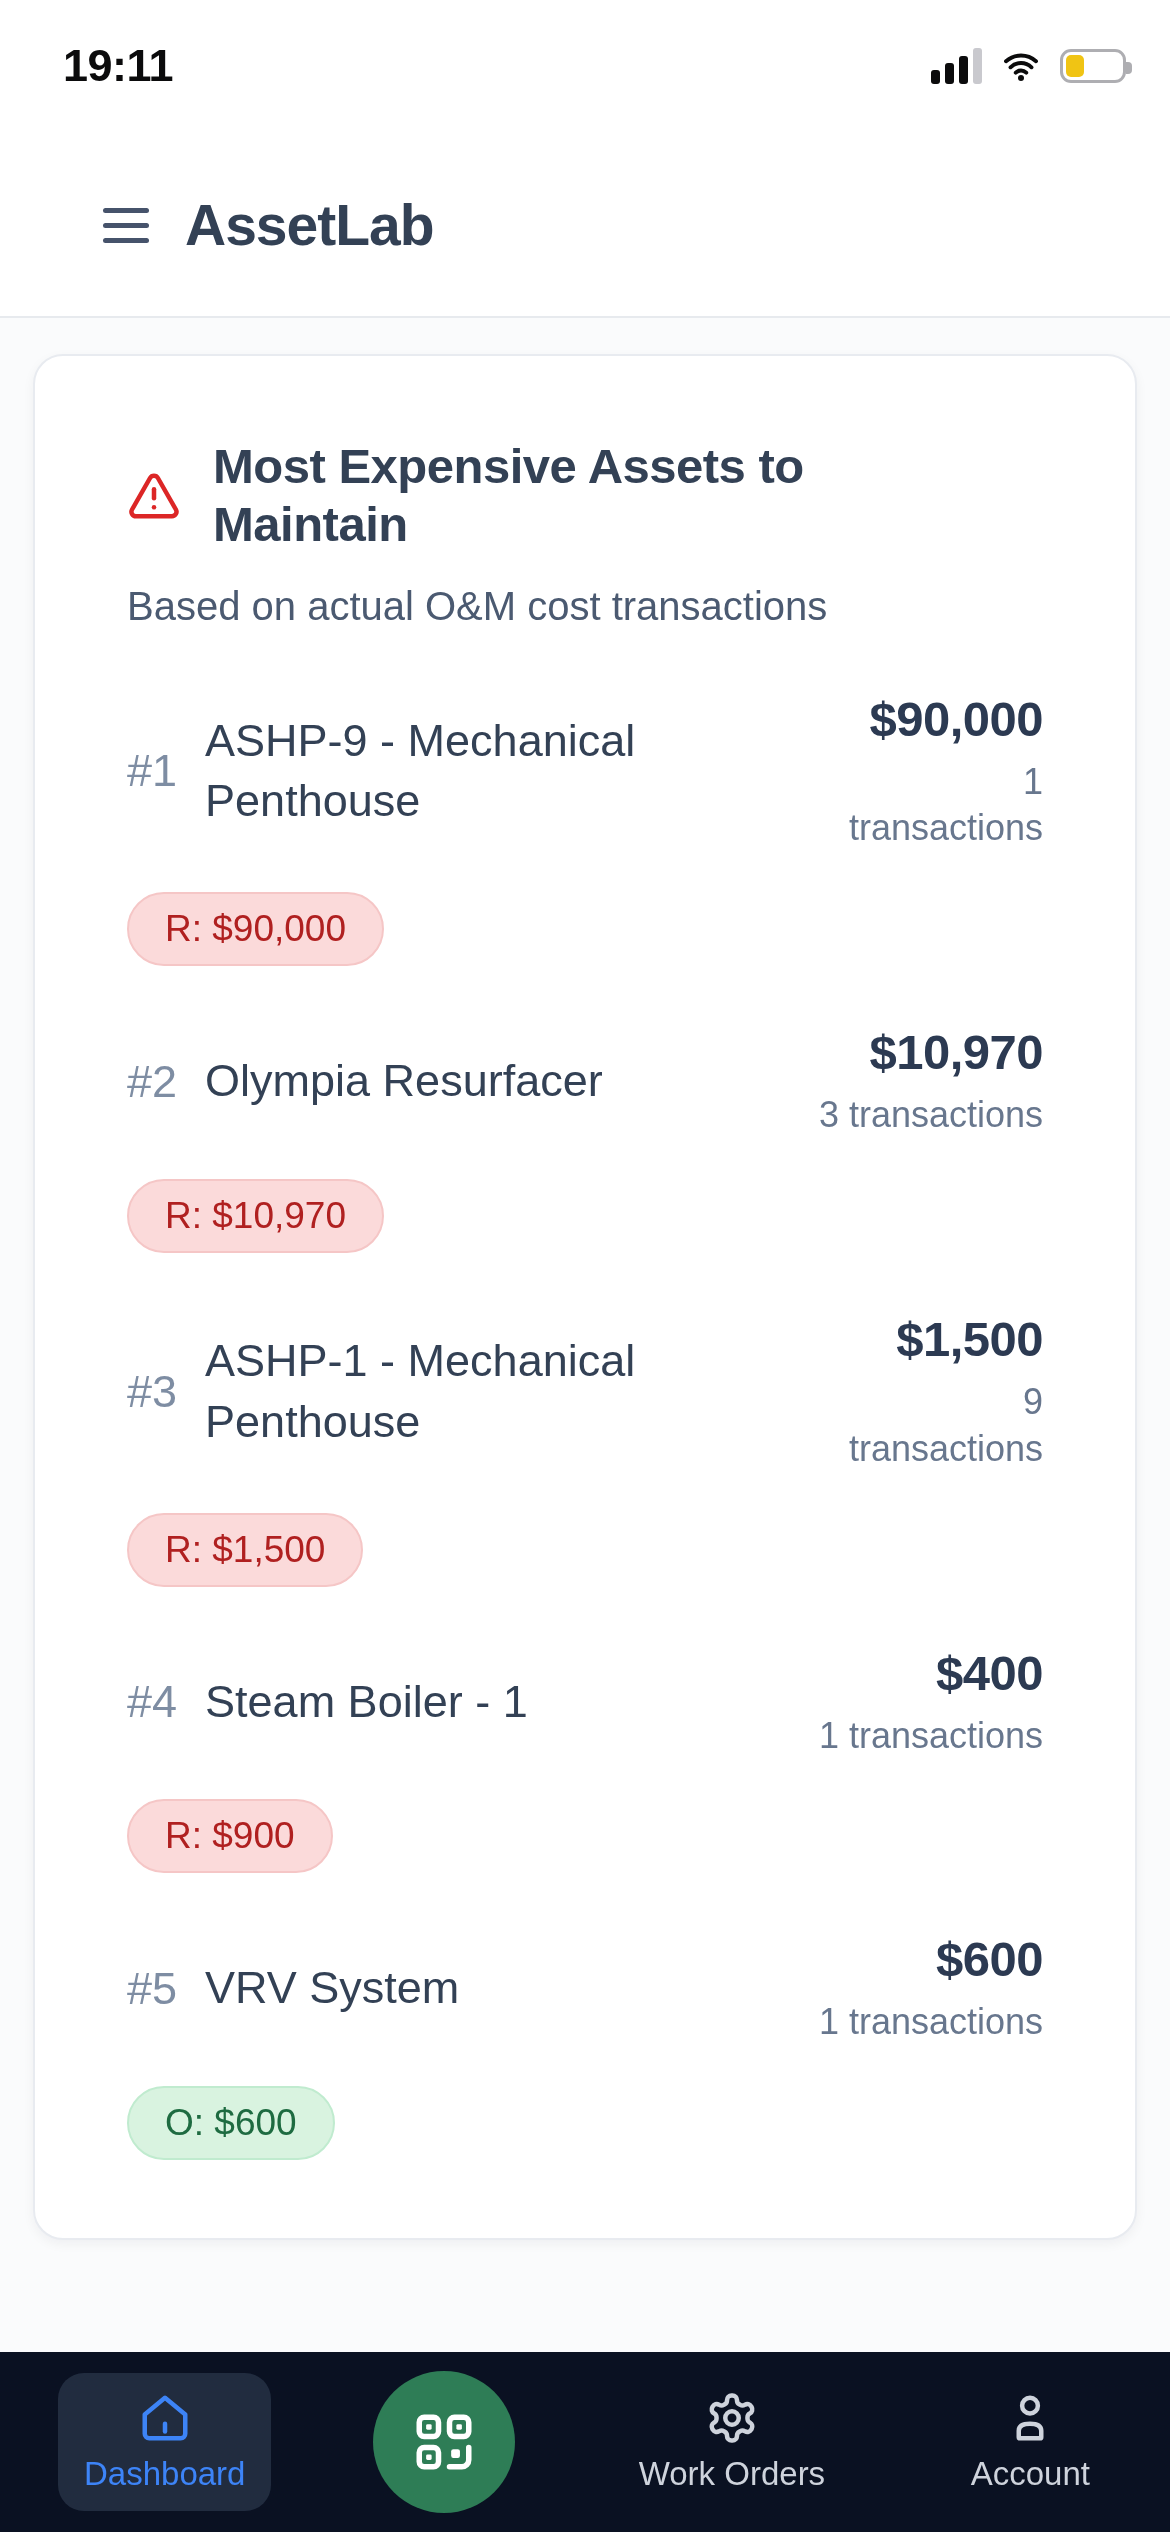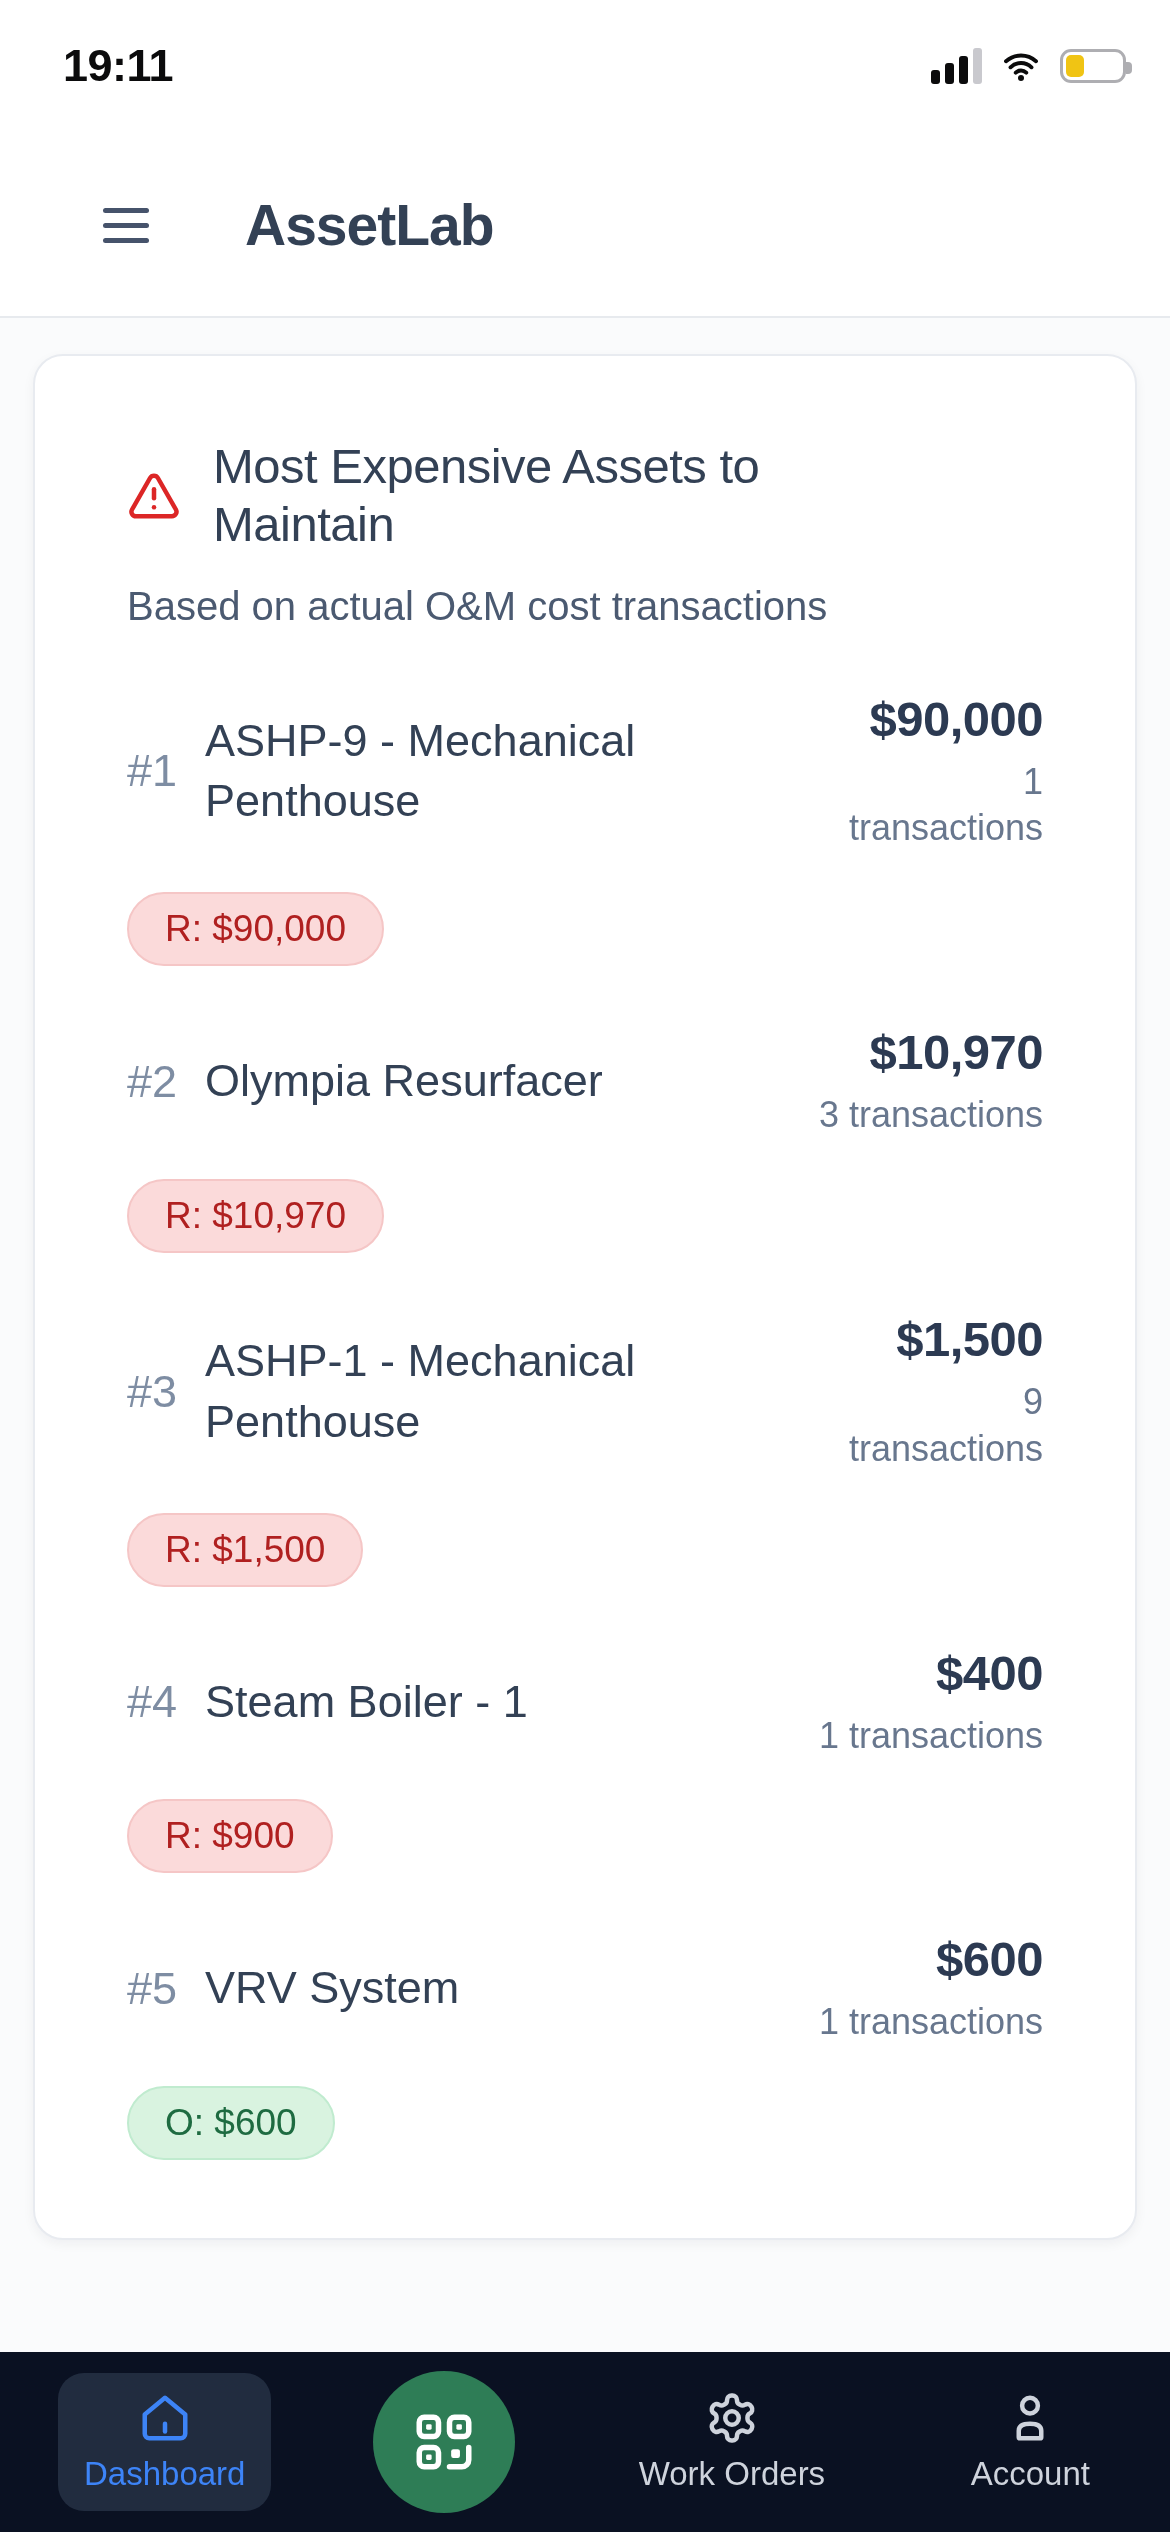--- a/index.html
+++ b/index.html
@@ -13,31 +13,31 @@
   .sigbars{display:flex;align-items:flex-end;gap:5px;height:36px;}
   .sigbars i{display:block;width:9px;border-radius:3px;background:#0b0b0c;}
   .sigbars i:nth-child(1){height:14px}.sigbars i:nth-child(2){height:21px}
   .sigbars i:nth-child(3){height:28px}.sigbars i:nth-child(4){height:36px;background:#c9c9ce}
   .wifi{width:46px;height:36px;color:#0b0b0c;}
   .battery{position:relative;width:66px;height:34px;border:3px solid #aeaeb2;border-radius:11px;display:flex;align-items:center;padding:3px;}
   .battery-fill{width:18px;height:22px;border-radius:5px;background:var(--battery-yellow,#f0c414);}
   .battery-nub{position:absolute;right:-9px;top:10px;width:6px;height:12px;background:#aeaeb2;border-radius:0 4px 4px 0;}
 
   
-  .app-header{background:#fff;display:flex;align-items:center;gap:96px;padding:88px 40px 58px 103px;border-bottom:2px solid #e7eaee;}
+  .app-header{background:#fff;display:flex;align-items:center;gap:36px;padding:88px 40px 58px 103px;border-bottom:2px solid #e7eaee;}
   .hamburger{background:none;border:none;padding:0;display:flex;flex-direction:column;gap:10px;cursor:pointer;}
   .hamburger span{display:block;width:46px;height:5px;border-radius:3px;background:#46536b;}
   .app-title{font-size:57px;font-weight:700;color:#334155;letter-spacing:-1px;}
 
   
   .content{flex:1;background:#fafbfc;padding:36px 33px 0;}
   .card{background:#fff;border:2px solid #e8ebf0;border-radius:30px;box-shadow:0 4px 12px rgba(16,24,40,.05);padding:82px 92px 78px;}
   .card-title-row{display:flex;align-items:center;gap:32px;}
   .warn-icon{width:54px;height:54px;flex-shrink:0;color:var(--warning-red,#dc2626);}
-  .card-title{margin:0;font-size:49px;line-height:1.18;font-weight:400;color:#334155;letter-spacing:-.5px;max-width:640px;}
+  .card-title{margin:0;font-size:49px;line-height:1.18;font-weight:700;color:#334155;letter-spacing:-.5px;max-width:640px;}
   .card-subtitle{margin:30px 0 0;font-size:40px;color:#4b5a71;}
   .asset-list{margin-top:62px;display:flex;flex-direction:column;gap:58px;}
   .row-top{display:flex;justify-content:space-between;gap:30px;}
   .row-left{display:flex;align-items:center;gap:28px;flex:1 1 auto;min-width:0;}
   .rank{font-size:45px;color:#7e8da3;flex-shrink:0;}
   .name{font-size:45px;font-weight:500;color:#334155;line-height:1.35;}
   .row-right{text-align:right;flex:0 3 auto;max-width:42%;}
   .amount{font-size:49px;font-weight:700;color:#2c3a52;letter-spacing:-.5px;white-space:nowrap;}
   .trans{margin-top:12px;font-size:36px;color:#68778e;line-height:1.3;}
   .badge{display:inline-block;margin-top:40px;padding:14px 36px;border-radius:60px;font-size:37px;font-weight:500;}

